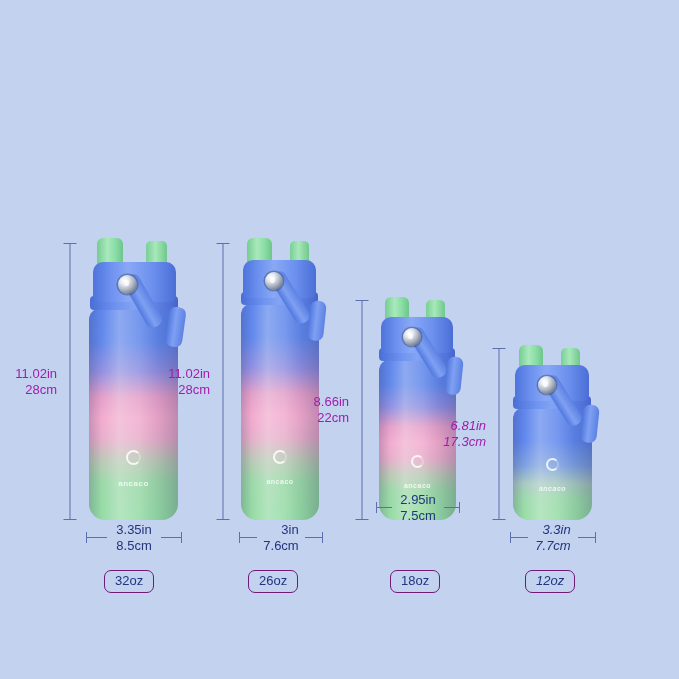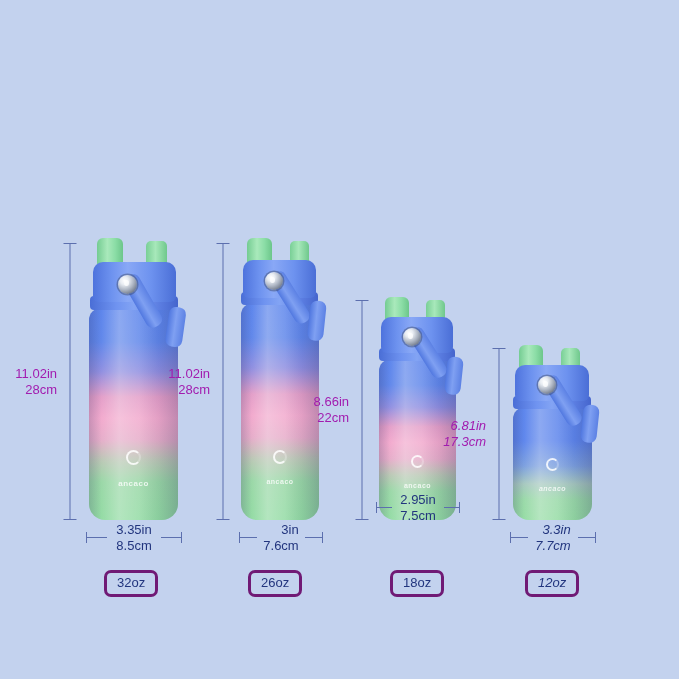--- a/index.html
+++ b/index.html
@@ -240,21 +240,21 @@
     color: #22357e;
     font-size: 13px;
     line-height: 16px;
   }
   .hdim .hlabel span { display: block; }
 
   
   .badge {
     position: absolute;
     z-index: 8;
-    border: 3px solid #701a75;
+    border: 1px solid #701a75;
     border-radius: 7px;
     color: #22357e;
     font-size: 13px;
     line-height: 18px;
     padding: 1px 10px 2px 10px;
     text-align: center;
     white-space: nowrap;
     background: transparent;
   }
 </style>

